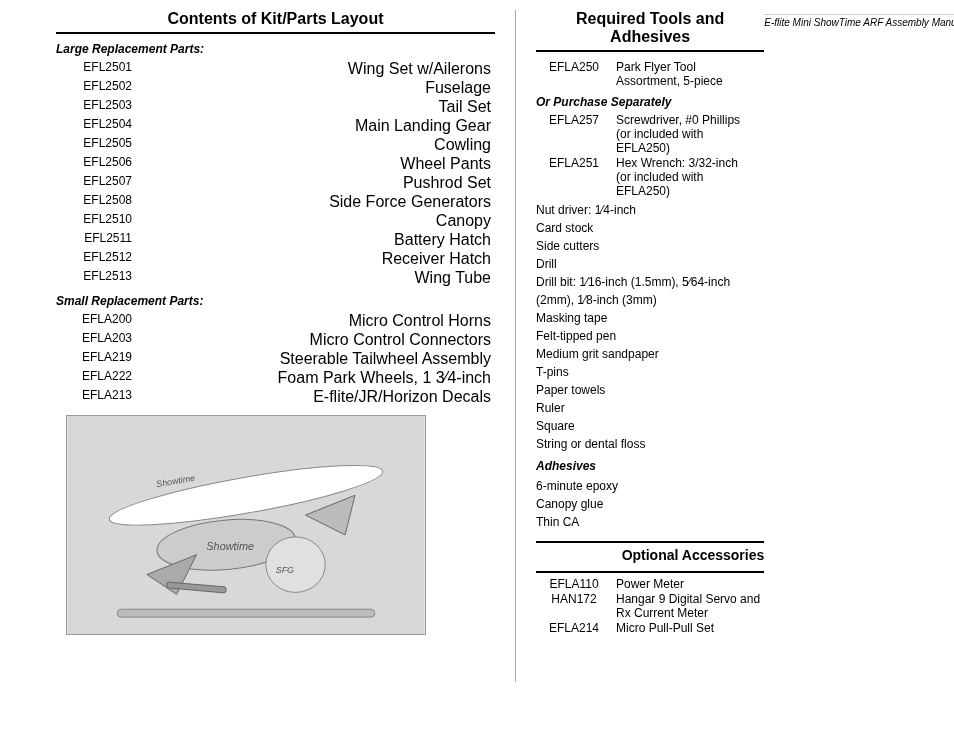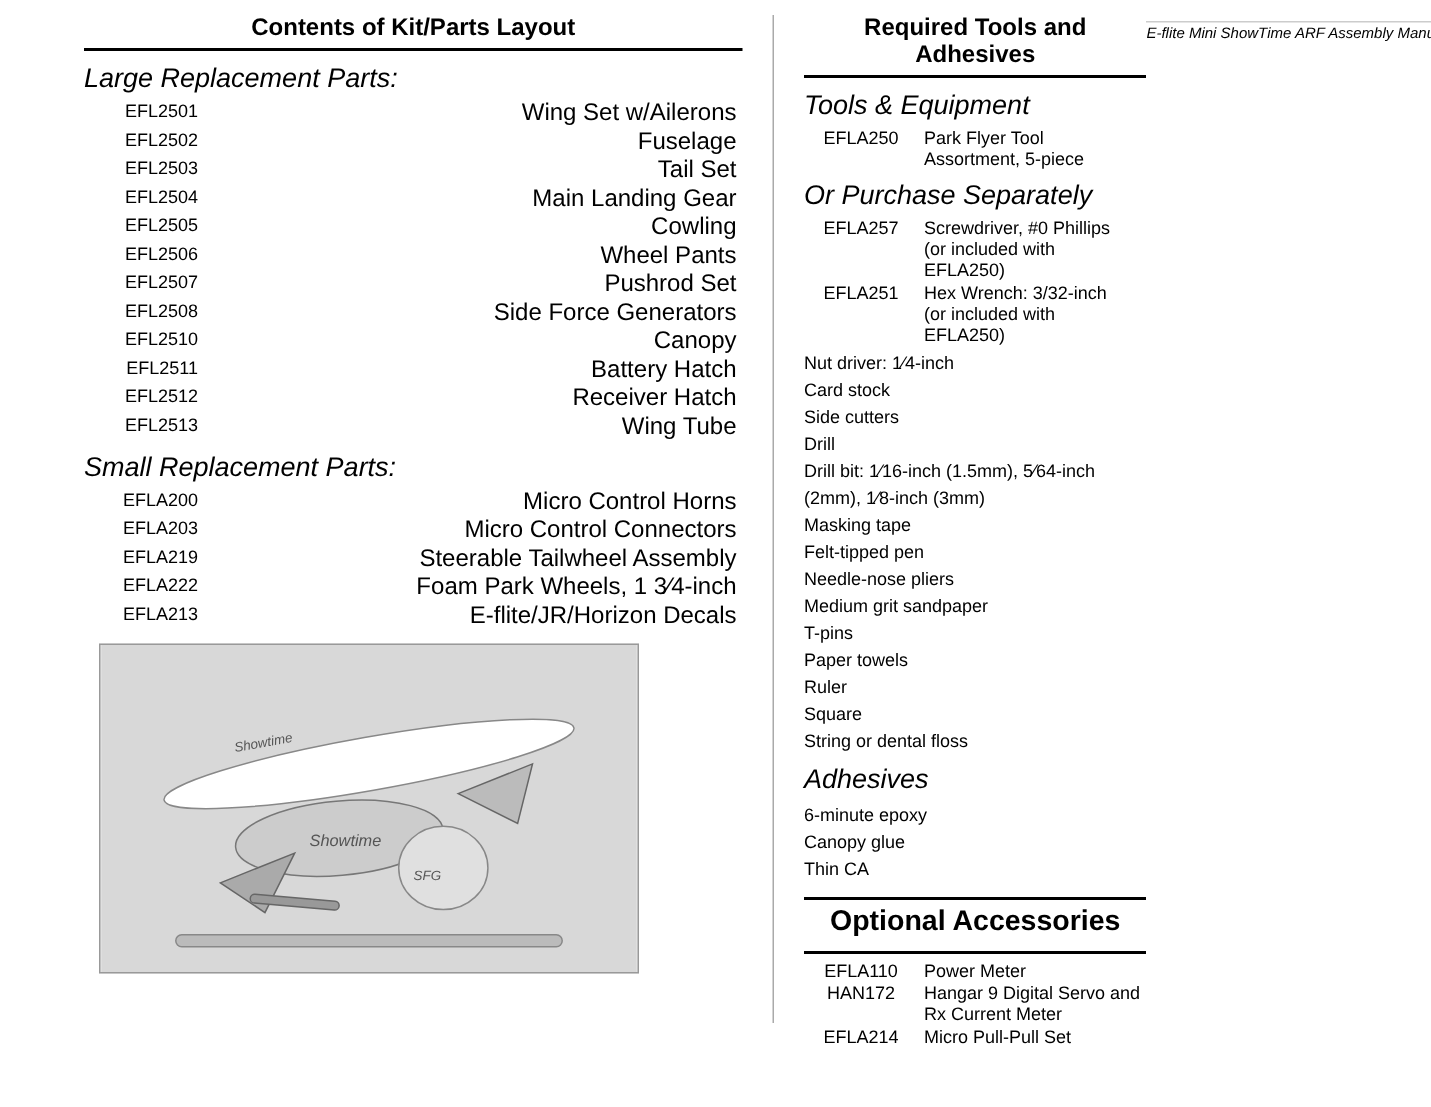--- a/index.html
+++ b/index.html
@@ -37,22 +37,22 @@
     .section-title {
       font-size: 16px;
       font-weight: bold;
       text-align: center;
       border-bottom: 2px solid #000;
       padding-bottom: 4px;
       margin-bottom: 8px;
     }
     .subsection-title {
       font-style: italic;
-      font-weight: normal;
-      font-size: 18px;
+      font-weight: bold;
+      font-size: 12px;
       margin-bottom: 4px;
       margin-top: 6px;
     }
     .parts-table {
       width: 100%;
       border-collapse: collapse;
       margin-bottom: 4px;
       text-align: right;
     }
     .parts-table td {
@@ -229,21 +229,20 @@
           <text x="210" y="158" font-size="9" font-style="italic" fill="#555" font-family="Arial">SFG</text>
 
           <text x="90" y="72" font-size="9" font-style="italic" fill="#555" font-family="Arial" transform="rotate(-10 90 72)">Showtime</text>
         </svg>
       </div>
     </div>
 
     <div class="right-col">
       <div class="section-title">Required Tools and Adhesives</div>
 
-      <div class="subsection-title">Tools &amp; Equipment</div>
       <table class="tools-table">
         <tbody id="tools-equipment-body">
             <tr>
               <td>EFLA250</td>
               <td>Park Flyer Tool Assortment, 5-piece</td>
             </tr>
           </tbody>
       </table>
 
       <div class="subsection-title">Or Purchase Separately</div>
@@ -261,39 +260,38 @@
       </table>
 
       <div id="general-tools-list">
           <div class="list-item">Nut driver: 1⁄4-inch</div>
           <div class="list-item">Card stock</div>
           <div class="list-item">Side cutters</div>
           <div class="list-item">Drill</div>
           <div class="list-item">Drill bit: 1⁄16-inch (1.5mm), 5⁄64-inch (2mm), 1⁄8-inch (3mm)</div>
           <div class="list-item">Masking tape</div>
           <div class="list-item">Felt-tipped pen</div>
-          <div class="list-item">Needle-nose pliers</div>
           <div class="list-item">Medium grit sandpaper</div>
           <div class="list-item">T-pins</div>
           <div class="list-item">Paper towels</div>
           <div class="list-item">Ruler</div>
           <div class="list-item">Square</div>
           <div class="list-item">String or dental floss</div>
         </div>
 
       <div class="subsection-title">Adhesives</div>
       <div id="adhesives-list">
           <div class="list-item">6-minute epoxy</div>
           <div class="list-item">Canopy glue</div>
           <div class="list-item">Thin CA</div>
         </div>
 
       <div class="optional-section">
         <hr class="divider">
-        <div class="section-title" style="border-bottom:none; font-size:19px; margin-bottom:4px;">Optional Accessories</div>
+        <div class="section-title" style="border-bottom:none; font-size:14px; margin-bottom:4px;text-align:right;">Optional Accessories</div>
         <hr class="divider">
         <table class="tools-table">
           <tbody id="optional-body">
               <tr>
                 <td style="vertical-align:top;width:80px">EFLA110</td>
                 <td>Power Meter</td>
               </tr>
               <tr>
                 <td style="vertical-align:top;width:80px">HAN172</td>
                 <td>Hangar 9 Digital Servo and<br>Rx Current Meter</td>

